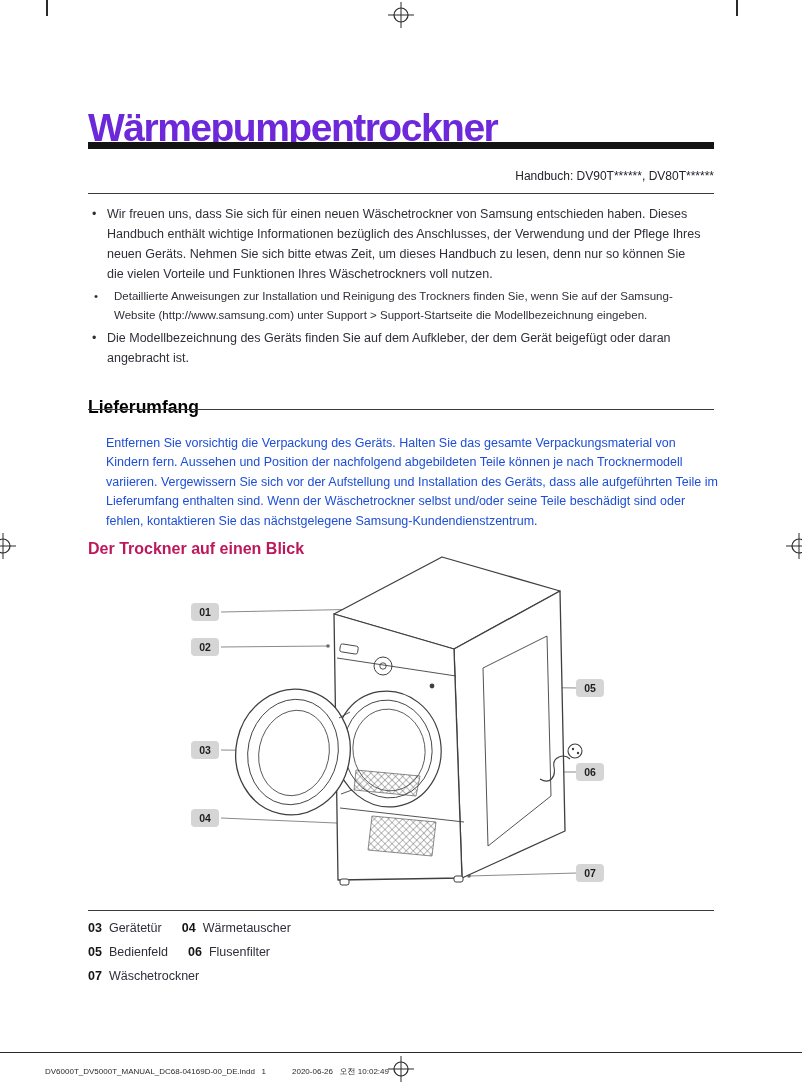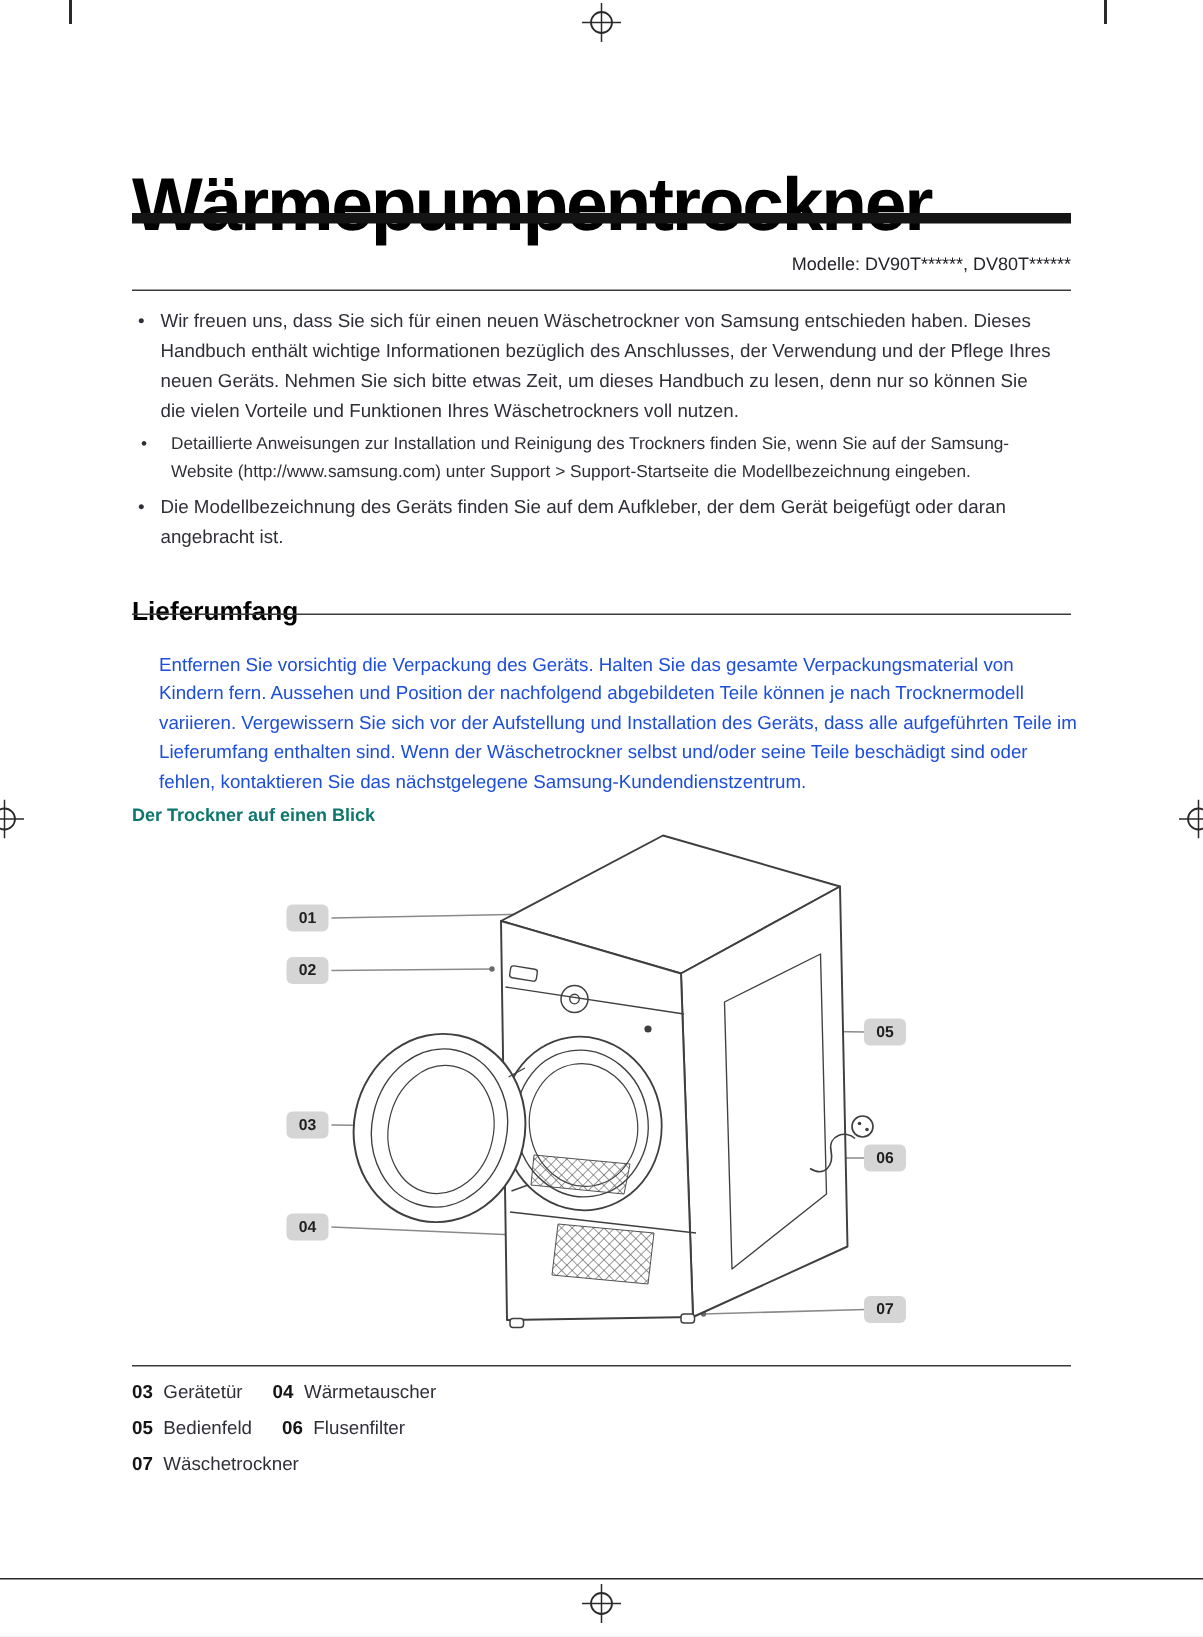--- a/index.html
+++ b/index.html
@@ -8,39 +8,39 @@
     font-family:"Liberation Sans", sans-serif;color:#2f2f38;overflow:hidden;
     margin:0 auto;
   }
   .abs{position:absolute;}
   
   .regmark{position:absolute;width:26px;height:26px;}
   .crop-v{position:absolute;width:2px;height:16px;background:#2a2a2a;}
   
   .title{
     left:88px;top:72px;width:640px;
-    font-size:50px;font-weight:bold;letter-spacing:-1.5px;color:#000000;
+    font-size:39px;font-weight:bold;letter-spacing:-1.5px;color:#6d28d9;
     line-height:60px;
   }
   .title-rule{left:88px;top:142px;width:626px;height:7px;background:#141414;}
   .models{left:88px;top:169px;width:626px;text-align:right;font-size:12px;color:#23232b;}
   .rule{height:1px;background:#3a3a3a;left:88px;width:626px;}
   .rule-a{top:193px;}
   .rule-b{top:409px;}
   .rule-c{top:910px;}
   
   .bullets{left:88px;top:204px;width:615px;}
   .bullet{position:relative;padding-left:19px;margin-bottom:3px;font-size:12.5px;line-height:20px;color:#2f2f38;}
   .bullet .mark{position:absolute;left:4px;top:0;}
   .bullet.small{font-size:11.5px;line-height:19px;padding-left:26px;}
   .bullet.small .mark{left:6px;}
   
   .h2{left:88px;top:382px;width:626px;font-size:17.5px;font-weight:bold;color:#000000;}
   .body-par{left:106px;top:421px;width:616px;font-size:12.5px;line-height:19.5px;color:#1d4ed8;}
-  .fig-heading{left:88px;top:524px;width:626px;font-size:12px;font-weight:bold;color:#0f766e;}
+  .fig-heading{left:88px;top:524px;width:626px;font-size:16px;font-weight:bold;color:#be185d;}
   
   .figure{left:88px;top:546px;width:626px;height:362px;}
   .figure svg{position:absolute;left:0;top:0;}
   .badge{
     position:absolute;width:28px;height:18px;border-radius:4px;background:#d5d5d5;
     font-size:10.5px;font-weight:bold;color:#1e1e1e;
     display:flex;align-items:center;justify-content:center;
   }
   
   .legend{left:88px;top:916px;width:626px;font-size:12.5px;}
@@ -85,21 +85,21 @@
   <div class="regmark" style="left:388px;top:1056px;">
     <svg width="26" height="26" viewBox="0 0 26 26">
         <line x1="13" y1="0" x2="13" y2="26" stroke="#2a2a2a" stroke-width="1"></line>
         <line x1="0" y1="13" x2="26" y2="13" stroke="#2a2a2a" stroke-width="1"></line>
         <circle cx="13" cy="13" r="7" fill="none" stroke="#2a2a2a" stroke-width="1.2"></circle>
       </svg>
   </div>
 
   <h1 class="abs title">Wärmepumpentrockner</h1>
   <div class="abs title-rule"></div>
-  <div class="abs models">Modelle: DV90T******, DV80T******</div>
+  <div class="abs models">Handbuch: DV90T******, DV80T******</div>
   <div class="abs rule rule-a"></div>
 
   <div class="abs bullets">
     <div class="bullet">
       <span class="mark">•</span>
       <span>Wir freuen uns, dass Sie sich für einen neuen Wäschetrockner von Samsung entschieden haben. Dieses Handbuch enthält wichtige Informationen bezüglich des Anschlusses, der Verwendung und der Pflege Ihres neuen Geräts. Nehmen Sie sich bitte etwas Zeit, um dieses Handbuch zu lesen, denn nur so können Sie die vielen Vorteile und Funktionen Ihres Wäschetrockners voll nutzen.</span>
     </div>
     <div class="bullet small">
       <span class="mark">•</span>
       <span>Detaillierte Anweisungen zur Installation und Reinigung des Trockners finden Sie, wenn Sie auf der Samsung-Website (http://www.samsung.com) unter Support &gt; Support-Startseite die Modellbezeichnung eingeben.</span>
@@ -205,14 +205,17 @@
     </div>
     <div class="lrow">
       <span class="lnum">05</span><span class="llabel">Bedienfeld</span><span class="lnum">06</span><span class="llabel">Flusenfilter</span>
     </div>
     <div class="lrow">
       <span class="lnum">07</span><span class="llabel">Wäschetrockner</span>
     </div>
   </div>
 
   <div class="abs footer-rule"></div>
+  <div class="abs footer-text">
+    <span>DV6000T_DV5000T_MANUAL_DC68-04169D-00_DE.indd   1</span><span class="ts">2020-06-26   오전 10:02:49</span>
+  </div>
 
 </div>
 
 </body></html>

